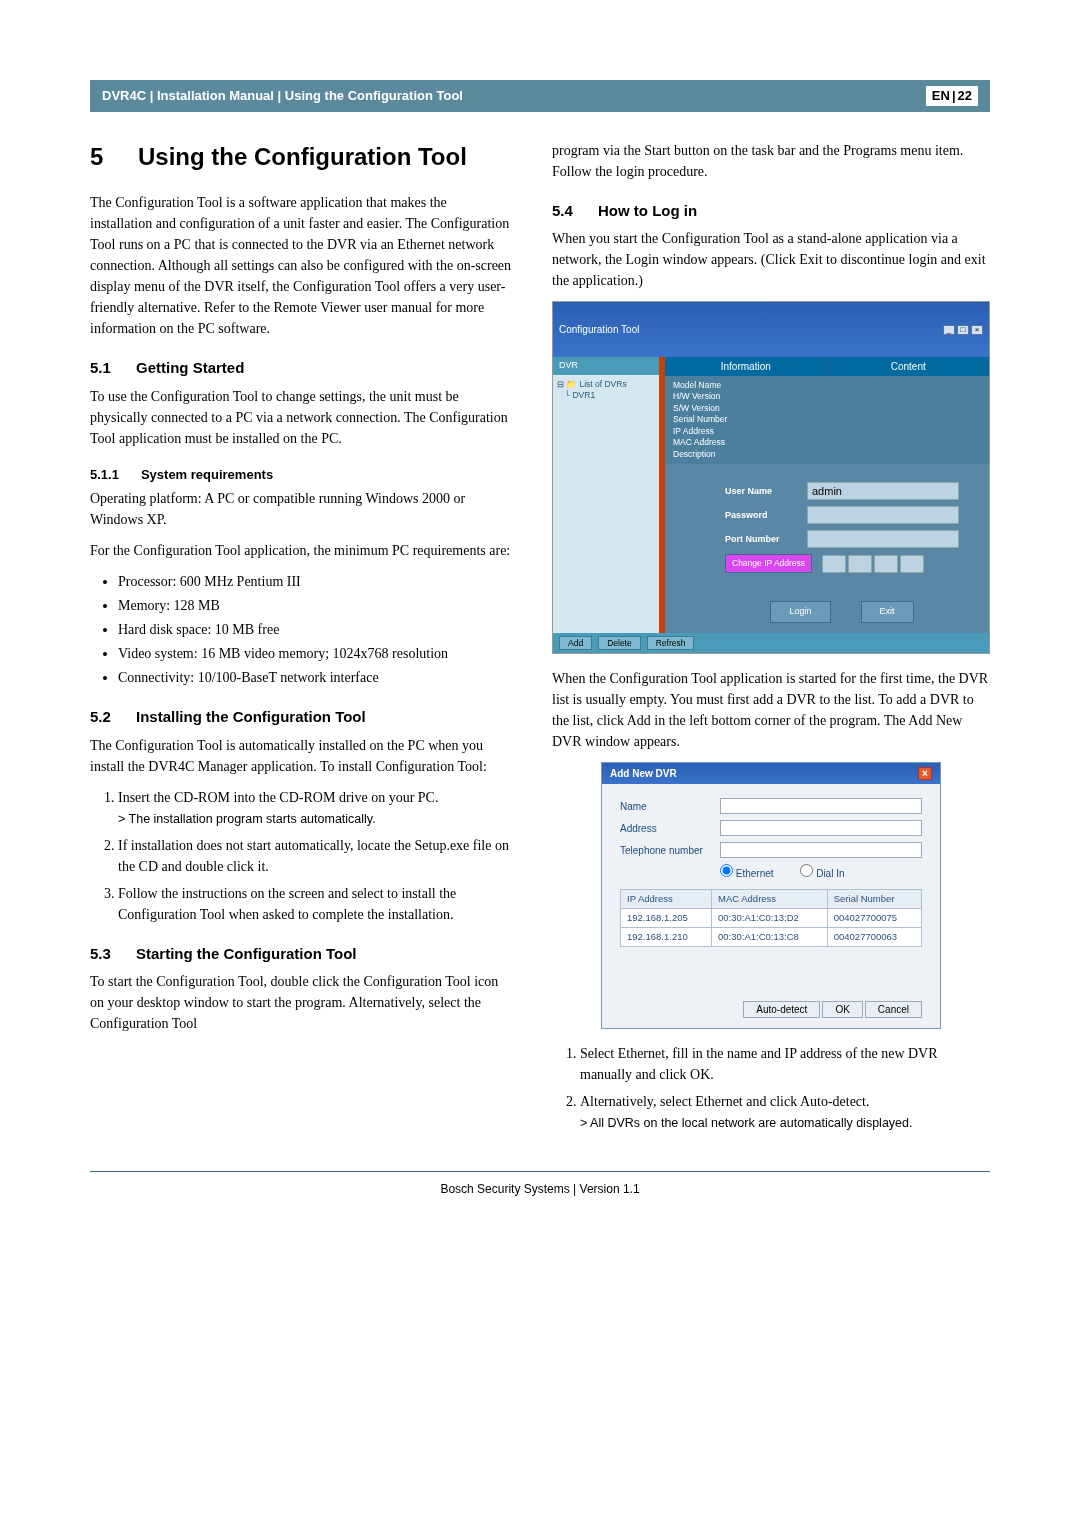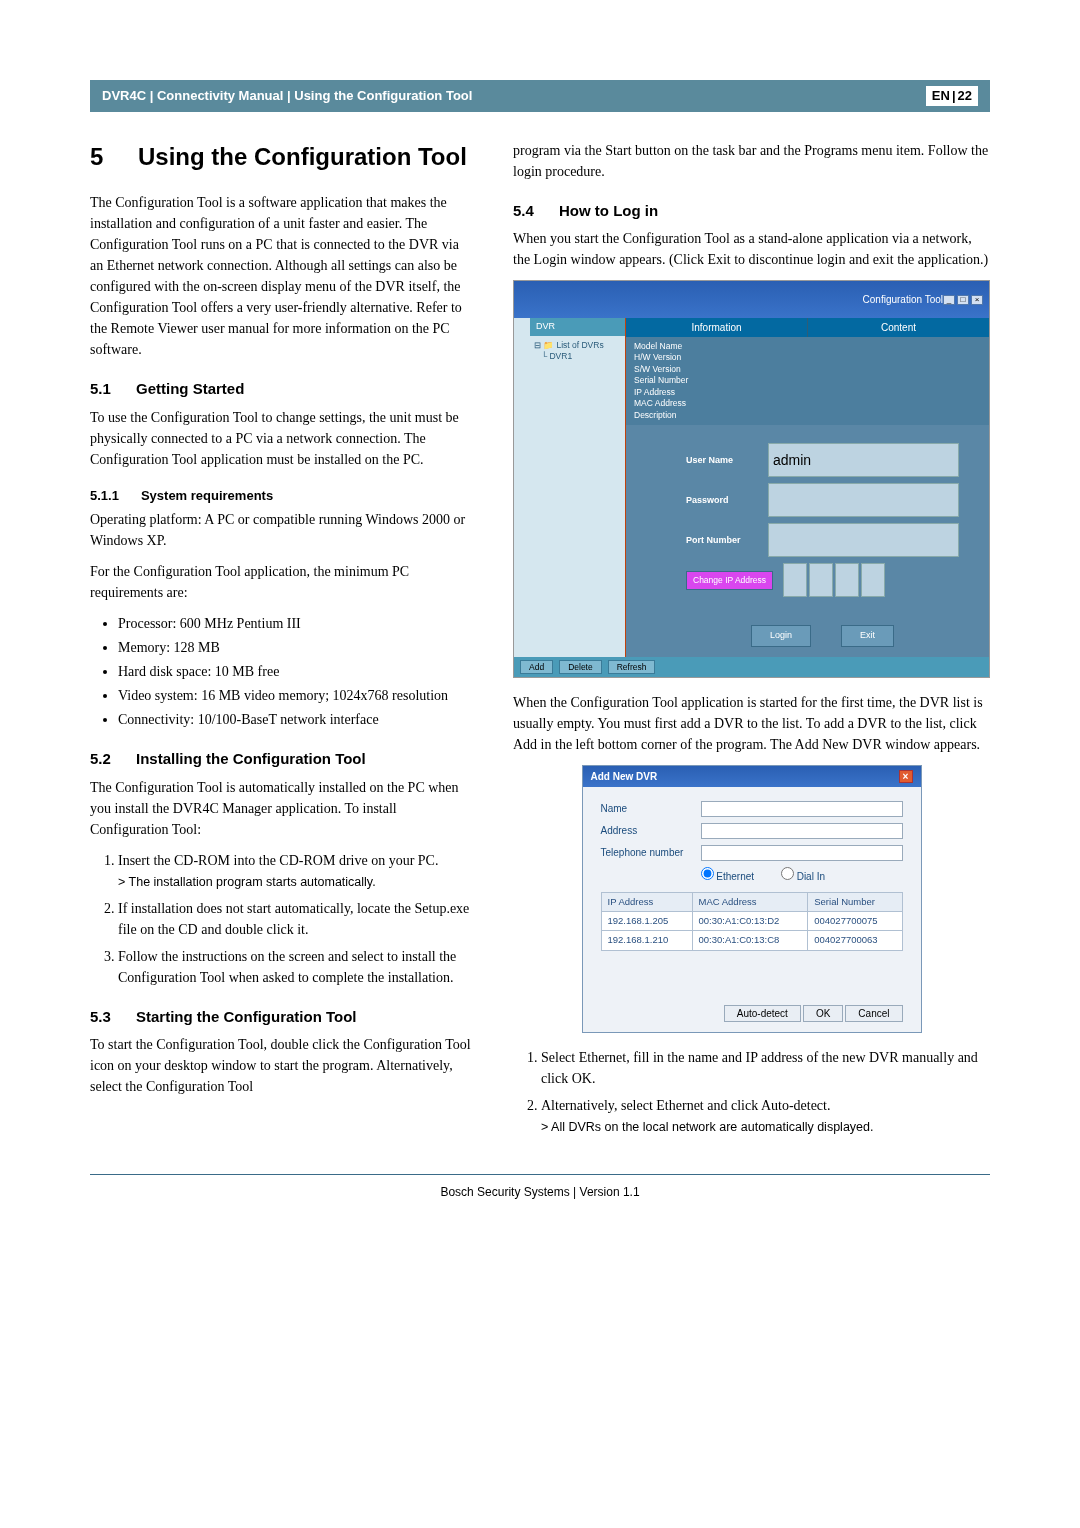--- a/index.html
+++ b/index.html
@@ -73,80 +73,80 @@
   .login-shot {
     border: 1px solid #999;
     width: 100%;
     font-family: Tahoma, Arial, sans-serif;
     font-size: 9px;
     margin: 10px 0 14px 0;
     background: #f7f9fa;
   }
   .login-title {
     background: linear-gradient(#2a5fb3,#3a73c9);
-    color:#fff; padding:11px 6px;
-    display:flex; justify-content:flex-end; align-items:center;
+    color:#fff; padding:20px 6px;
+    display:flex; justify-content:space-between; align-items:center;
     font-size:10px;
   }
   .login-title .win-btns { display:flex; gap:2px; }
   .login-title .win-btn { width:12px; height:10px; background:#d3e0f2; border:1px solid #5177aa; color:#000; font-size:8px; line-height:8px; text-align:center; }
   .login-body { display:flex; }
-  .login-left { width:112px; background:#d5e7ef; border-right:1px solid #c2410c;padding-left:16px; }
+  .login-left { width:112px; background:#d5e7ef; border-right:6px solid #c2410c; }
   .login-left-head { background:#4a9bb8; color:#fff; padding:2px 6px; font-size:9px; }
   .tree { padding:4px 4px; color:#2a5b7a; font-size:8.5px; line-height:1.4; }
   .login-right { flex:1; background:#5a87a6; color:#fff; position:relative; min-height:260px; }
   .info-head { display:flex; background:#0369a1; font-size:10px; }
   .info-head div { flex:1; text-align:center; padding:2px 0; border-right:1px solid #2e5d78; }
   .info-head div:last-child { border-right:none; }
   .info-list { background:#4c7e9e; padding:4px 8px; font-size:8.5px; line-height:1.35; }
   .login-form { padding:18px 30px 10px 60px; }
   .lf-row { display:flex; align-items:center; gap:10px; margin-bottom:6px; }
   .lf-row label { width:72px; font-weight:bold; font-size:9px; }
-  .lf-row input { flex:1; height:14px; border:1px solid #8aa; background:#bdd3e1; font-size:14px; padding:16px 4px; }
+  .lf-row input { flex:1; height:14px; border:1px solid #8aa; background:#bdd3e1; font-size:11px; padding:8px 4px; }
   .lf-change { background:#d946ef; border:1px solid #3a6b88; padding:2px 6px; font-size:8.5px; display:inline-block; }
   .ip-seg { display:flex; gap:2px; }
   .ip-seg input { width:24px; text-align:center; }
   .login-actions { display:flex; justify-content:center; gap:30px; margin-top:28px; }
   .login-btn { background:#6a9bb9; border:1px solid #3a6b88; color:#fff; padding:3px 18px; font-size:9px; }
   .login-bottom { background:#4a9bb8; padding:3px 6px; display:flex; gap:6px; }
   .login-bottom button { font-size:8.5px; padding:1px 8px; background:#7fb9d1; border:1px solid #3a7b98; color:#000; }
   
   .add-shot {
     width: 340px;
     margin: 10px auto 14px auto;
     border:1px solid #7a98b8;
     font-family: Tahoma, Arial, sans-serif;
     font-size:10px;
     background:#eef2f7;
   }
   .add-title { background:linear-gradient(#2a5fb3,#3a73c9); color:#fff; padding:3px 8px; font-weight:bold; display:flex; justify-content:space-between; align-items:center; }
   .add-close { width:14px; height:13px; background:#e15b2f; color:#fff; text-align:center; line-height:12px; border:1px solid #a33; font-weight:bold; font-size:10px; }
   .add-body { padding:14px 18px 10px 18px; }
-  .af-row { display:flex; align-items:center; margin-bottom:6px; }
+  .af-row { display:flex; align-items:flex-end; margin-bottom:6px; }
   .af-row label { width:100px; color:#1a4b7c; font-size:10px; }
   .af-row input[type=text] { flex:1; height:16px; border:1px solid #9ab; background:#fff; }
   .af-radio { padding-left:100px; margin:6px 0 8px 0; color:#1a4b7c; }
   .af-radio label { margin-right:24px; }
   .af-table { width:100%; border-collapse:collapse; font-size:9.5px; margin-bottom:48px; }
   .af-table th, .af-table td { border:1px solid #b0c0d2; padding:2px 6px; text-align:left; background:#fff; }
   .af-table th { background:#e6edf5; font-weight:normal; color:#2a5080; }
   .af-row-data td { color:#2a5080; }
   .af-buttons { display:flex; justify-content:flex-end; gap:2px; padding-top:6px; }
   .af-buttons button { font-size:10px; padding:2px 12px; background:#e9eef4; border:1px solid #9ab; }
   .footer-rule { border:none; border-top:1px solid #3a6b88; margin-top:28px; margin-bottom:8px; }
   .footer { font-family: Arial, Helvetica, sans-serif; font-size:12px;text-align:center; }
 </style>
 </head>
 <body>
 
 <div class="header-bar">
   <div>
     <span>DVR4C</span>
     <span> | </span>
-    <span>Connectivity Manual</span>
+    <span>Installation Manual</span>
     <span> | </span>
     <span>Using the Configuration Tool</span>
   </div>
   <div class="header-right">
     <span>EN</span>
     <span> | </span>
     <span>22</span>
   </div>
 </div>
 

